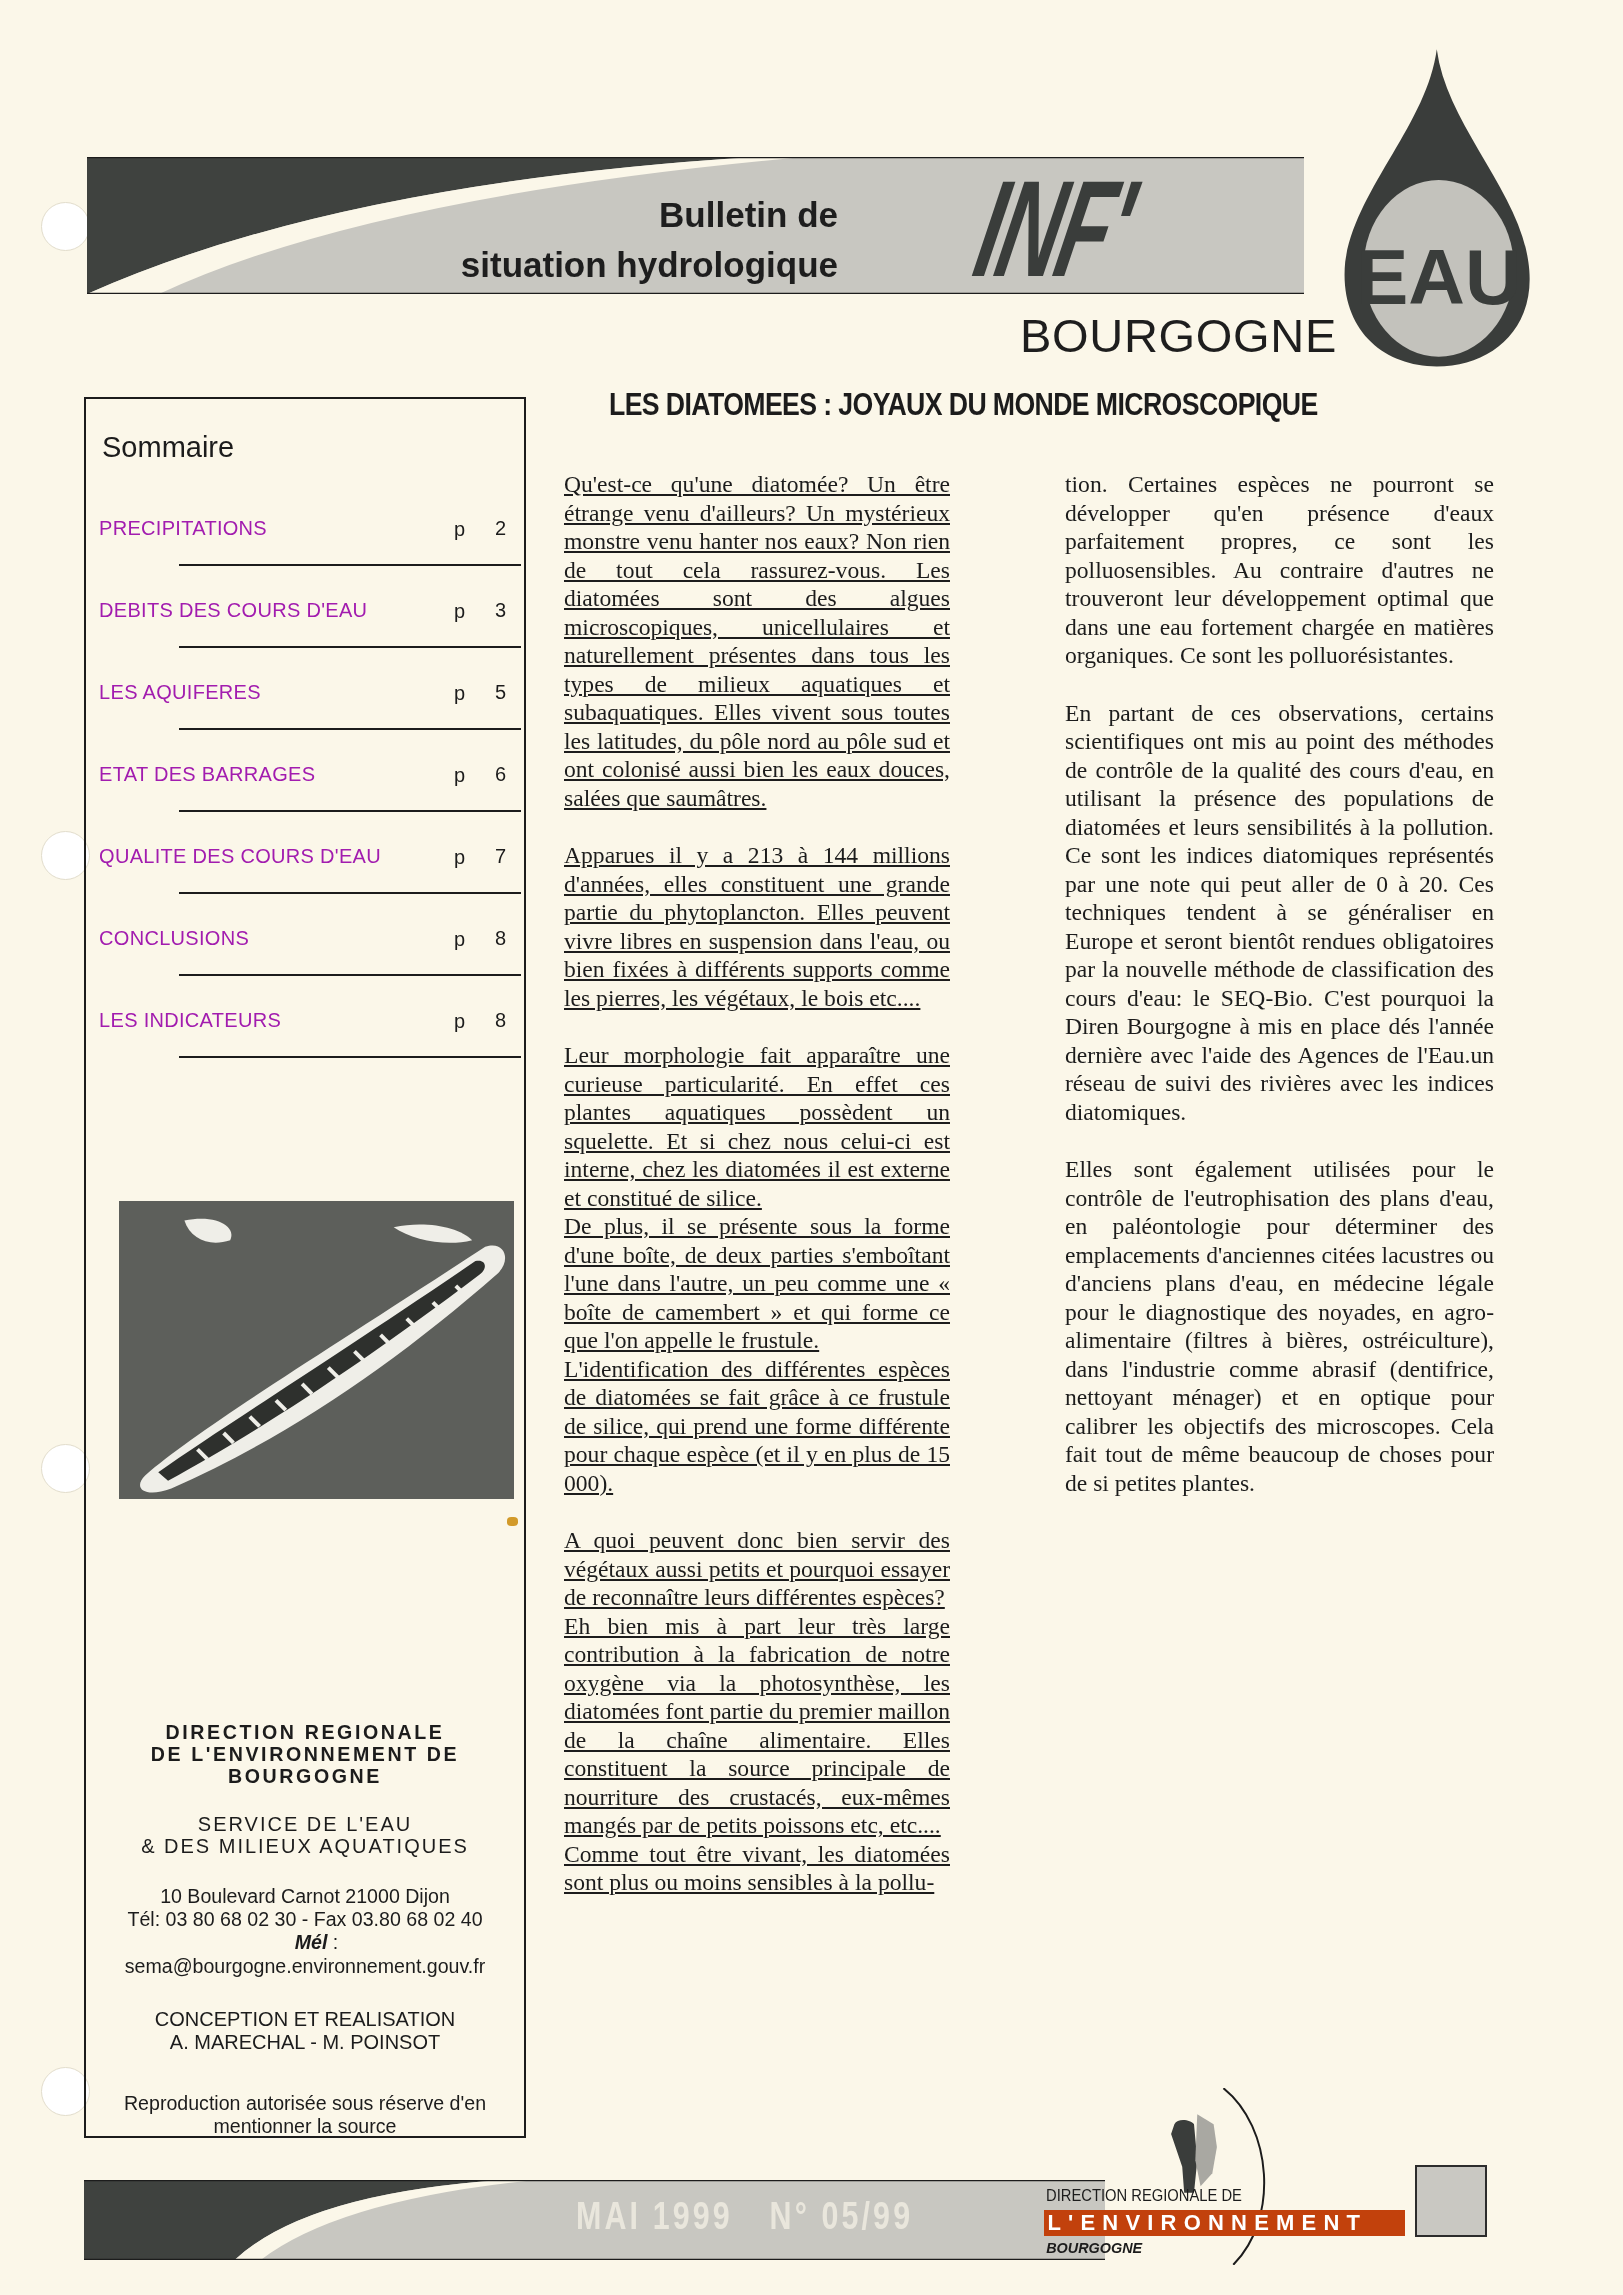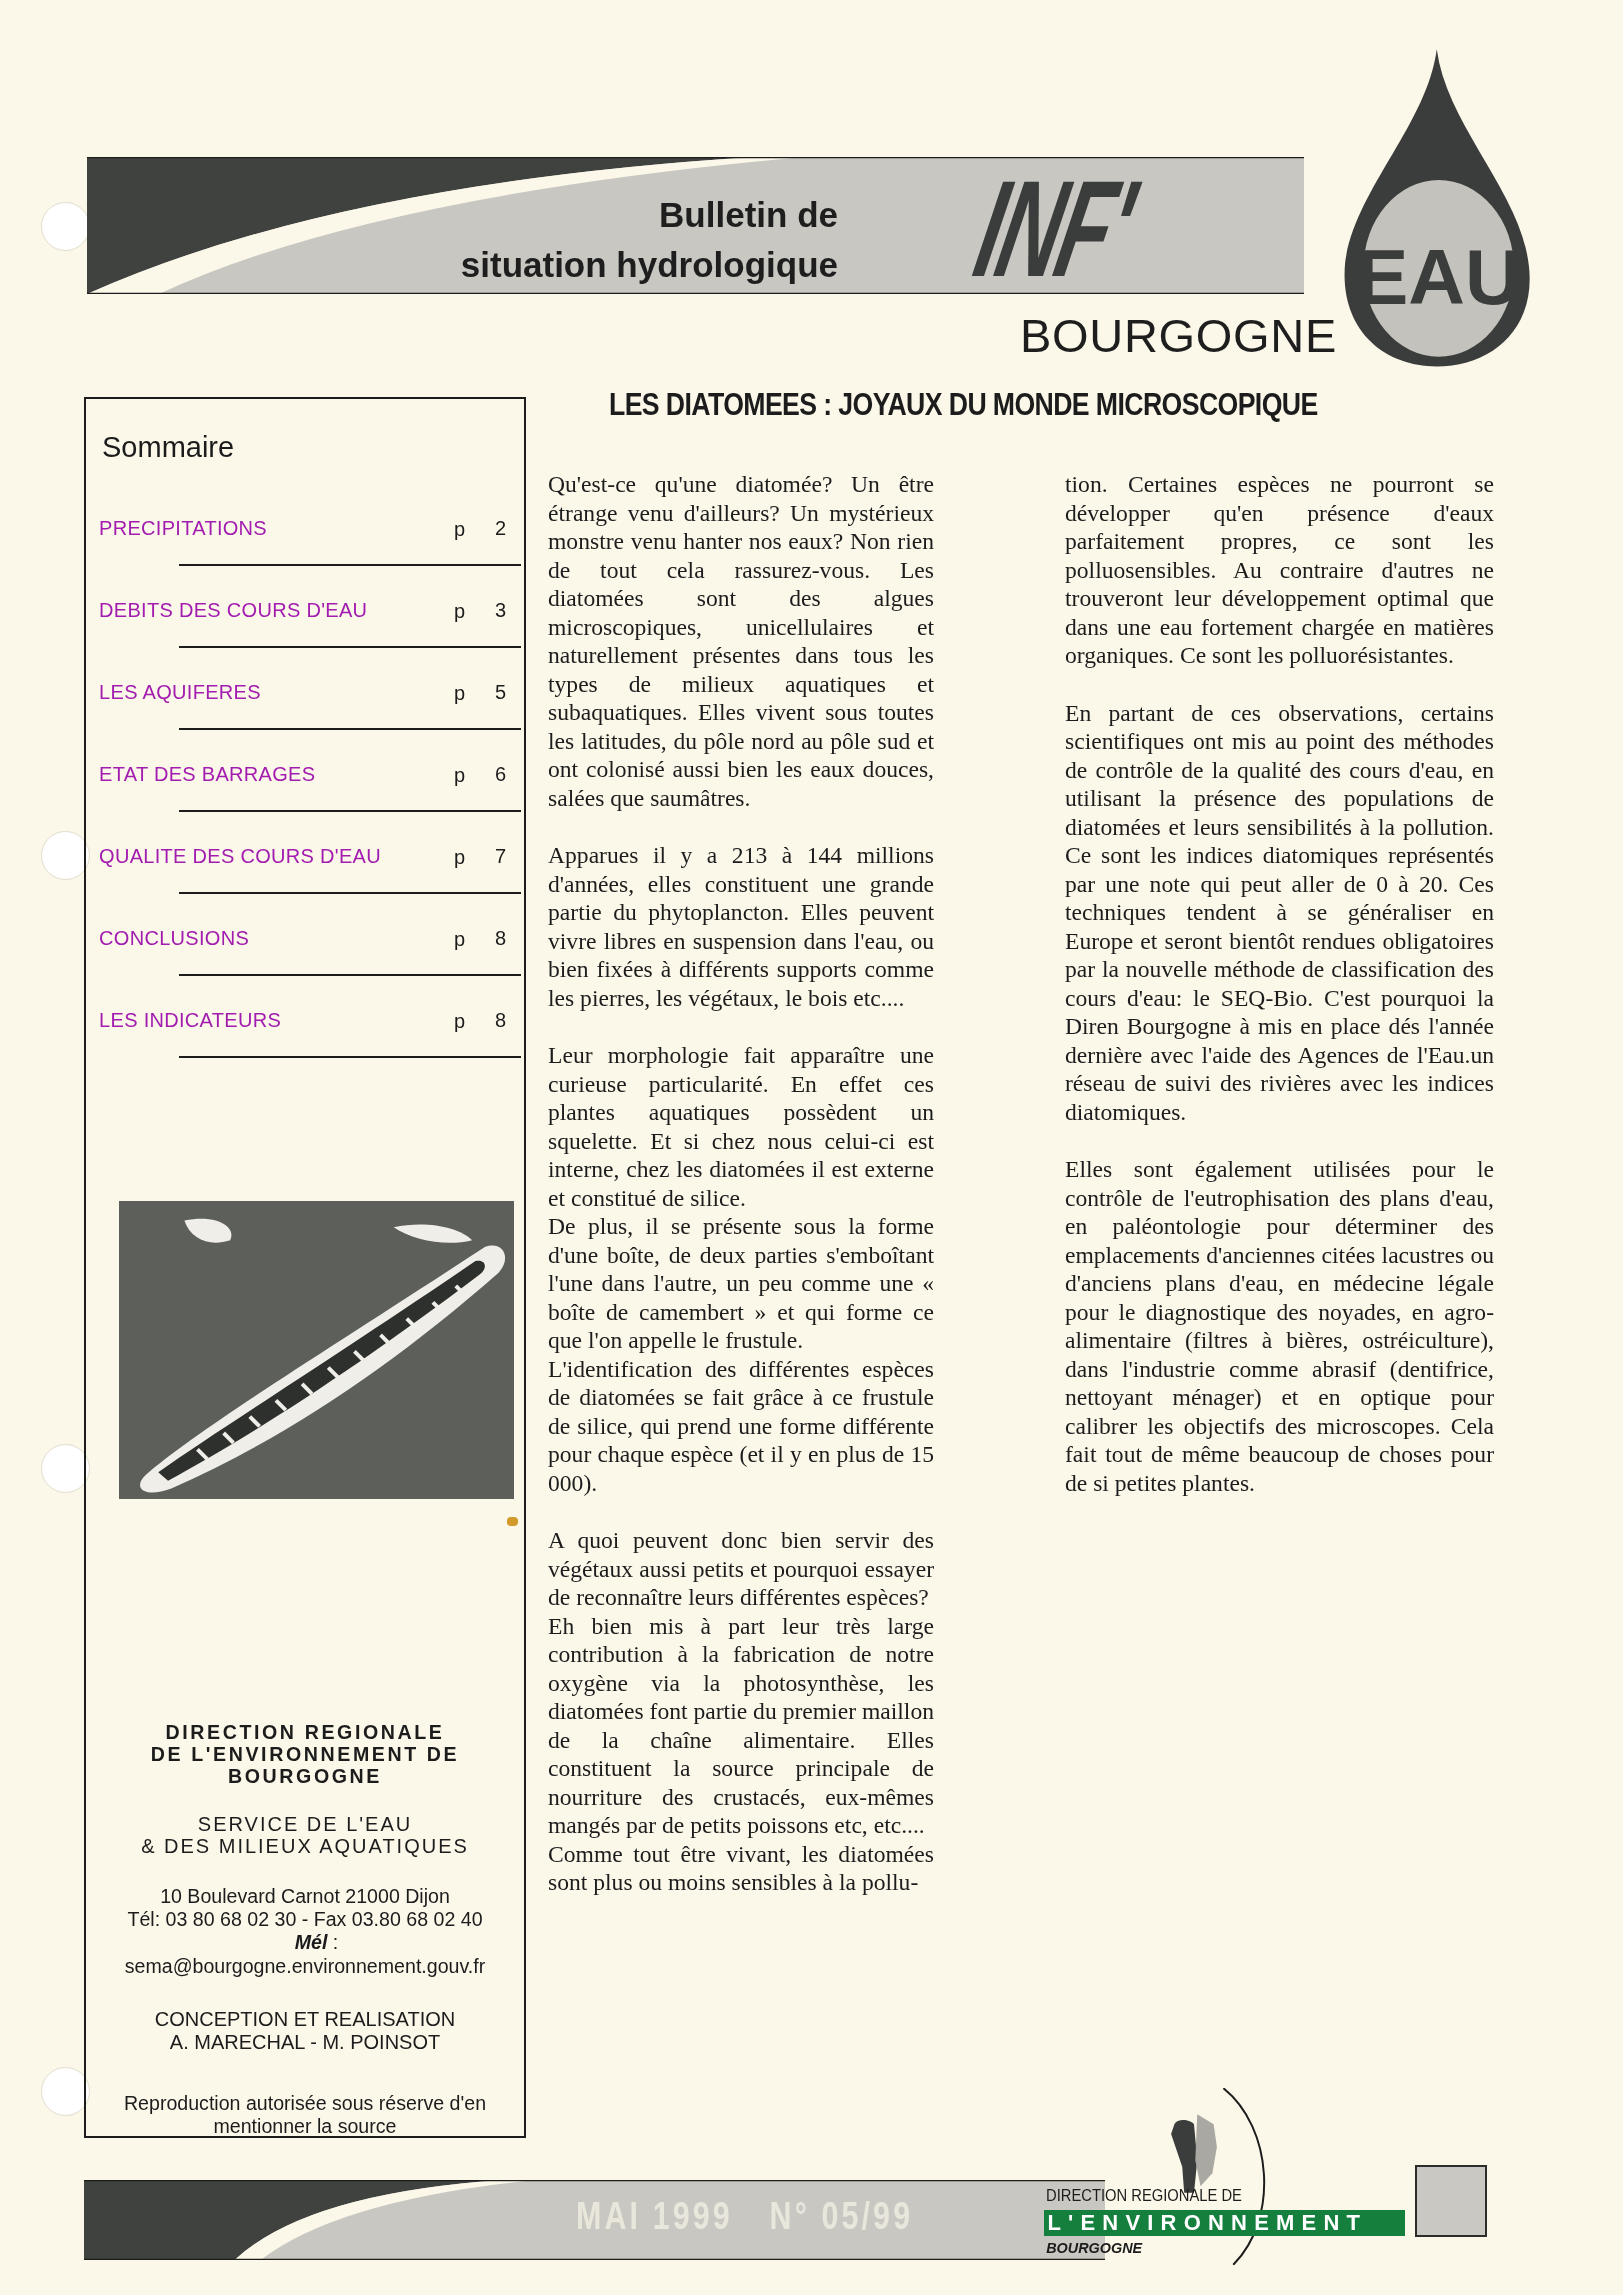--- a/index.html
+++ b/index.html
@@ -67,34 +67,34 @@
     position: absolute; left: 609px; top: 387px; font-family: "Liberation Sans", sans-serif;
     font-weight: bold; font-size: 31px; color: #1c1c1c; letter-spacing: -0.7px;
     transform: scaleX(0.86); transform-origin: left top; white-space: nowrap;
   }
   .col {
     position: absolute; width: 386px; font-size: 23.6px; line-height: 28.5px;
     text-align: justify; color: #1c1c1c;
   }
   .col p { margin: 0; }
   .col p.gap { margin-top: 29px; }
-  .col-1 { left: 548px; top: 470px; }
+  .col-1 { left: 564px; top: 470px; text-decoration: underline; }
   .col-2 { left: 1065px; top: 470px; width: 429px; }
   
   .ftr-band { position: absolute; left: 84px; top: 2180px; width: 1021px; height: 80px; }
   .ftr-band svg { width: 100%; height: 100%; display: block; }
   .ftr-issue {
     position: absolute; left: 576px; top: 2195px; font-family: "Liberation Sans", sans-serif;
     font-weight: bold; font-size: 38px; color: #e9e6dc; letter-spacing: 3.9px; white-space: nowrap;
     transform: scaleX(0.8); transform-origin: left top;
   }
   .ftr-issue span { margin-right: 46px; }
   .ministry { position: absolute; left: 1037px; top: 2088px; width: 471px; height: 177px; }
   .ministry .m-top { position: absolute; left: 9.2px; top: 98px; font-family: "Liberation Sans", sans-serif; font-size: 16.4px; color: #1c1c1c; transform: scaleX(0.9); transform-origin: left top; white-space: nowrap; }
-  .ministry .m-bar { position: absolute; left: 6.5px; top: 122px; width: 361px; height: 26px; background: #15803d; color: #fff; font-family: "Liberation Sans", sans-serif; font-weight: bold; font-size: 22px; letter-spacing: 7.2px; line-height: 26px; padding-left: 3.9px; white-space: nowrap; box-sizing: border-box; }
+  .ministry .m-bar { position: absolute; left: 6.5px; top: 122px; width: 361px; height: 26px; background: #c2410c; color: #fff; font-family: "Liberation Sans", sans-serif; font-weight: bold; font-size: 22px; letter-spacing: 7.2px; line-height: 26px; padding-left: 3.9px; white-space: nowrap; box-sizing: border-box; }
   .ministry .m-sub { position: absolute; left: 9.2px; top: 152px; font-family: "Liberation Sans", sans-serif; font-style: italic; font-weight: bold; font-size: 14.4px; color: #1c1c1c; }
   .ministry .m-box { position: absolute; left: 378px; top: 77px; width: 72px; height: 72px; background: #c9c8c2; border: 2px solid #2c2c2c; box-sizing: border-box; }
   .ministry svg.ring { position: absolute; left: 0; top: 0; width: 471px; height: 177px; }
   .stain { position: absolute; left: 507px; top: 1517px; width: 10.5px; height: 9.2px; border-radius: 40%; background: #d29a2a; }
 </style>
 </head>
 <body>
 
 <div class="punch" style="top:202px"></div>
 <div class="punch" style="top:831px"></div>

